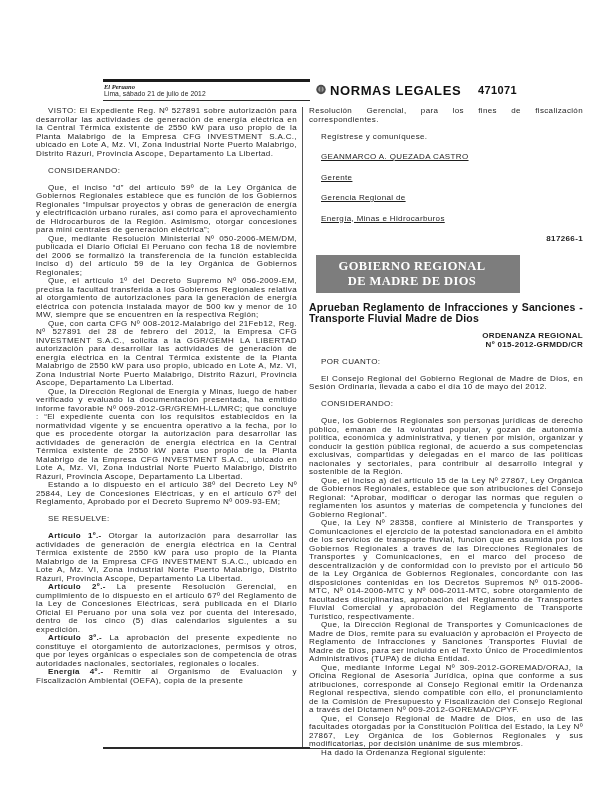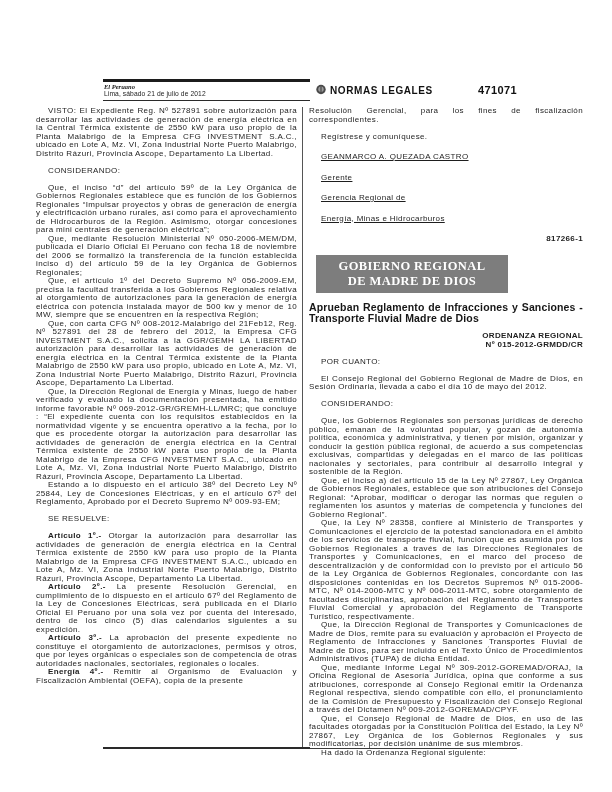--- a/index.html
+++ b/index.html
@@ -26,21 +26,21 @@
     font-size:6.5px; line-height:7px; color:#1c1c1c;
   }
   .masthead .date {
     font-size:6.7px; line-height:8px; color:#1c1c1c; letter-spacing:0.1px;
   }
   .section-title-wrap {
     position:absolute; left:316px; top:82px; height:16px;
     display:flex; align-items:center; gap:4px;
   }
   .section-title {
-    font-size:10px; font-weight:bold; letter-spacing:0.6px; color:#111;
+    font-size:13px; font-weight:bold; letter-spacing:0.6px; color:#111;
     white-space:nowrap;
   }
   .page-number {
     position:absolute; left:447px; top:84px; width:70px;
     text-align:right; font-size:11px; font-weight:bold; color:#111;
     letter-spacing:0.4px;
   }
 
   
   .col {
@@ -63,21 +63,21 @@
   .sig { margin-top:8.5px; }
   .code { margin-top:3px; text-align:right; }
 
   
   .banner {
     margin:11px 0 9px 7px; width:192px;
     background:#7d7d7d; color:#ffffff;
     font-family:"Liberation Serif", serif;
     font-weight:bold; font-size:12.5px; line-height:15.5px;
     text-align:center; letter-spacing:0.4px;
-    padding:4px 0 3px 0;
+    padding:4px 12px 3px 0;
   }
   .heading {
     margin:0 0 7px 0;
     font-size:10.5px; font-weight:bold; line-height:11px;
     text-align:justify; letter-spacing:0.15px; color:#161616;
   }
   .ord {
     margin:0 0 8px 0; text-align:right;
     font-weight:bold; font-size:8px; line-height:9.5px; letter-spacing:0.3px;
   }

